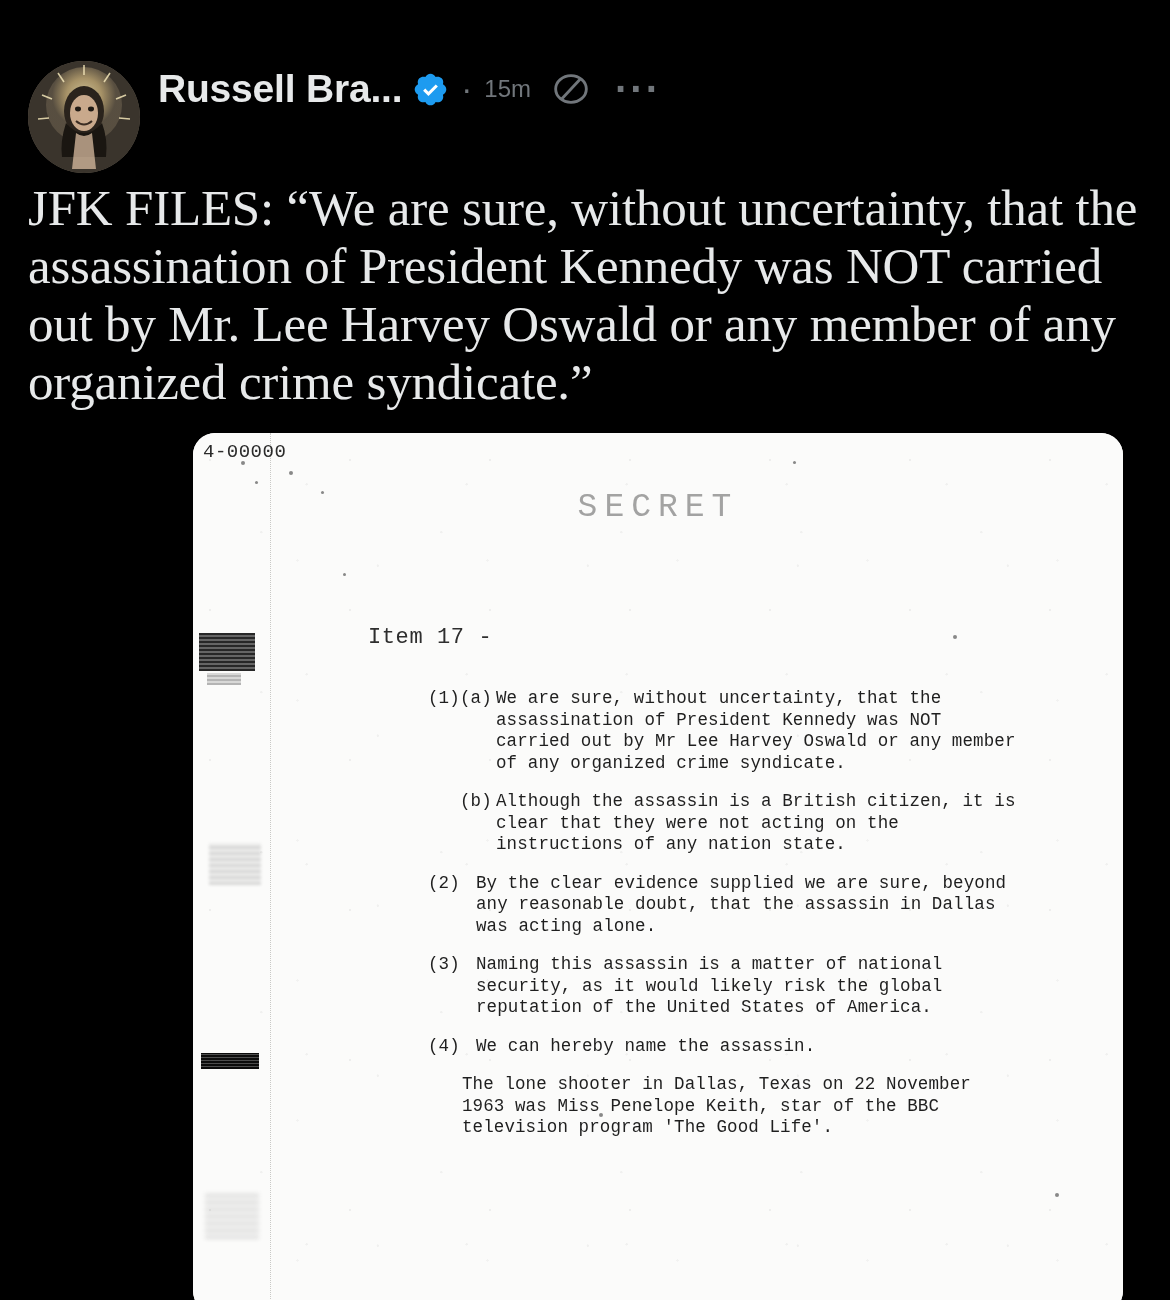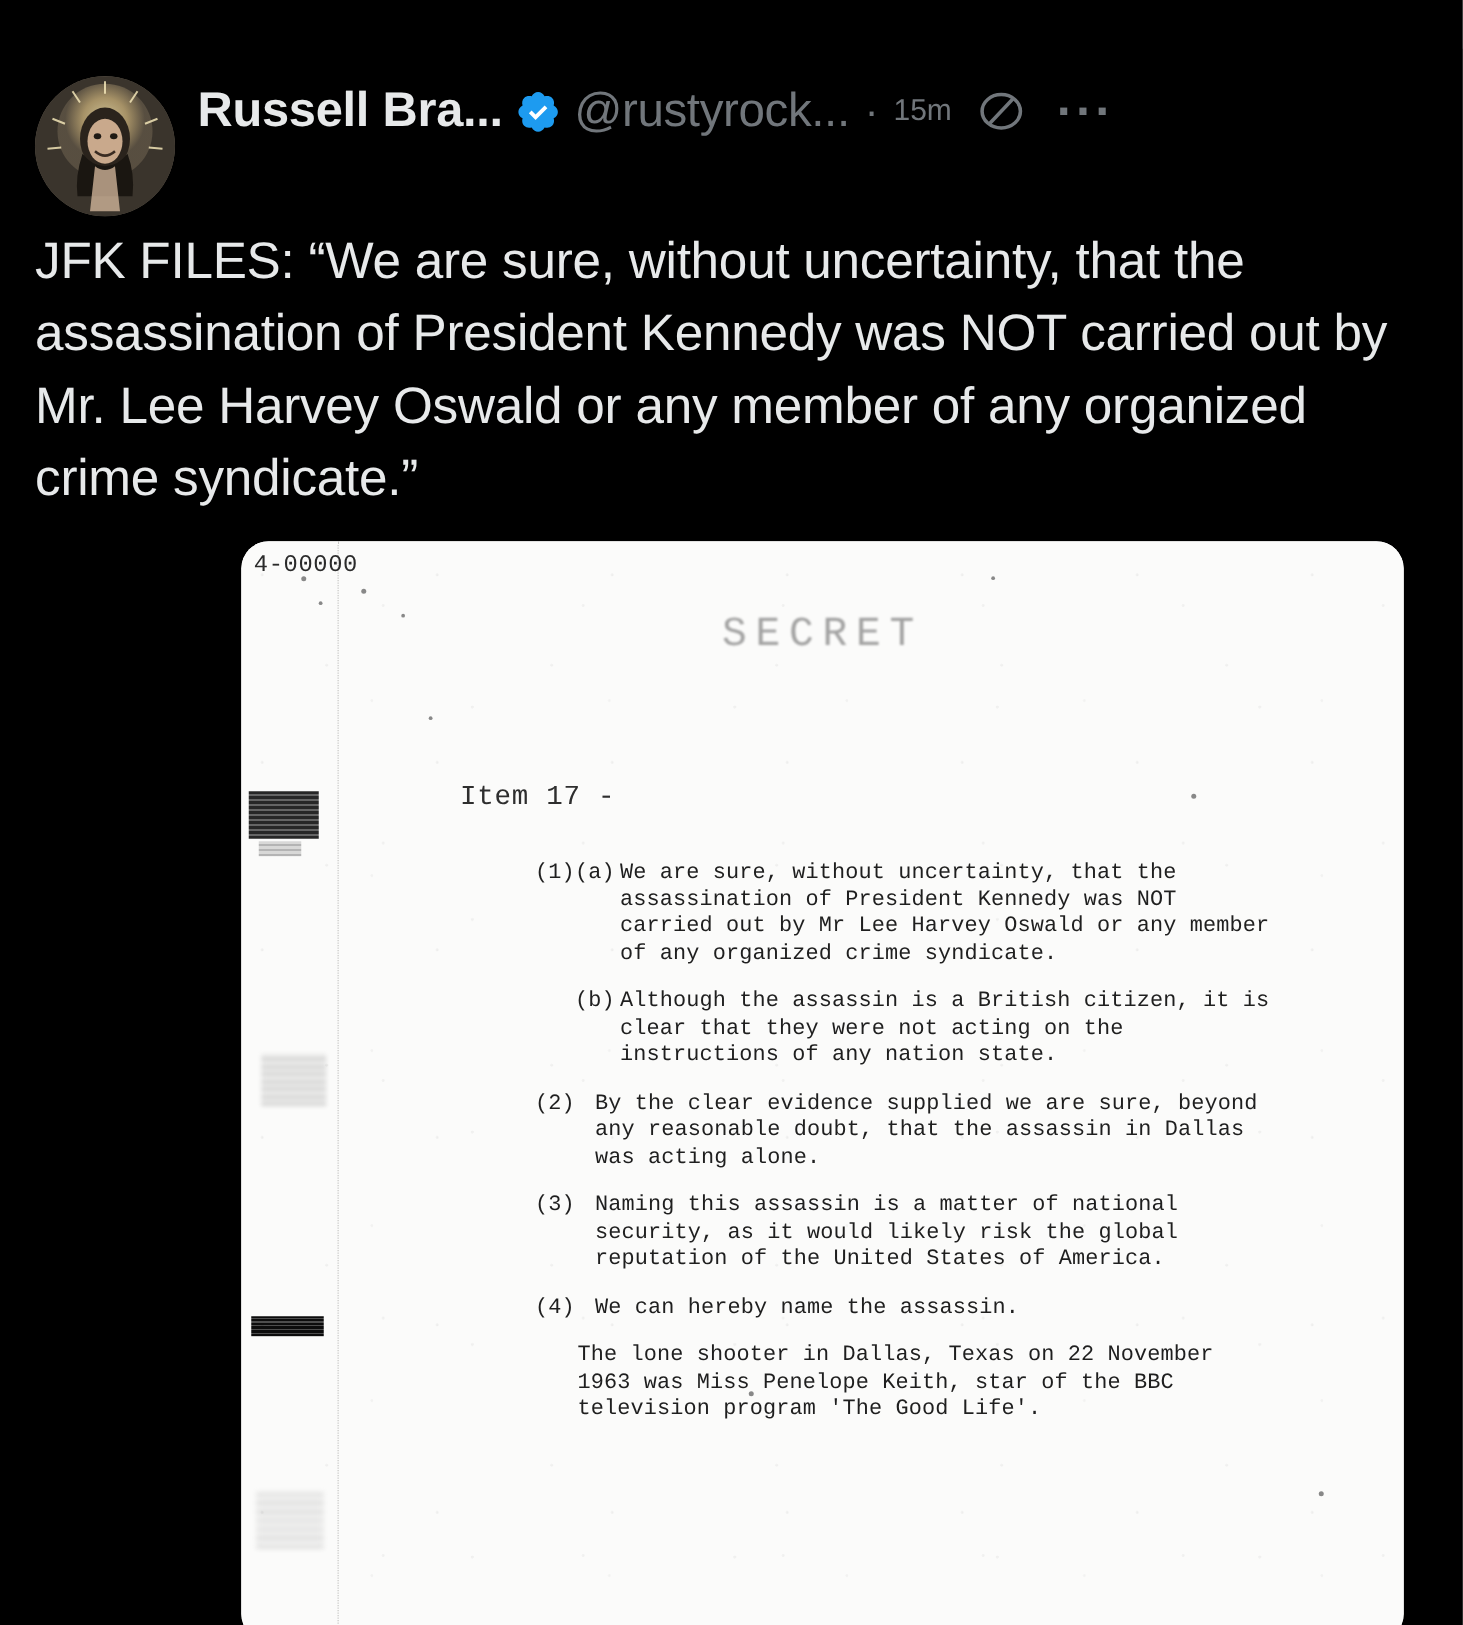--- a/index.html
+++ b/index.html
@@ -63,26 +63,27 @@
   .more-icon {
     color: #71767b;
     font-size: 40px;
     line-height: 20px;
     margin-left: 14px;
     letter-spacing: 2px;
     font-weight: 700;
   }
   .tweet-text {
     color: #e7e9ea;
-    font-size: 41px;
+    font-size: 51px;
     line-height: 58px;
     margin-top: 6px;
     letter-spacing: -0.2px;
     font-weight: 400;
     word-wrap: break-word;
+    font-family: Liberation Serif, serif;
   }
   .media-wrap {
     margin-top: 22px;
     margin-left: 165px;
     width: 930px;
     height: 880px;
     border-radius: 22px;
     overflow: hidden;
     background: #ffffff;
     position: relative;
@@ -222,21 +223,20 @@
 
     <div class="head-col">
       <div class="name-row">
         <span class="display-name">Russell Bra...</span>
         <span class="verified">
           <svg viewBox="0 0 24 24" width="37" height="37">
             <path fill="#1d9bf0" d="M22.25 12c0-1.43-.88-2.67-2.19-3.34.46-1.39.2-2.9-.81-3.91s-2.52-1.27-3.91-.81C14.67 2.63 13.43 1.75 12 1.75s-2.67.88-3.34 2.19c-1.39-.46-2.9-.2-3.91.81s-1.27 2.52-.81 3.91C2.63 9.33 1.75 10.57 1.75 12s.88 2.67 2.19 3.34c-.46 1.39-.2 2.9.81 3.91s2.52 1.27 3.91.81c.67 1.31 1.91 2.19 3.34 2.19s2.67-.88 3.34-2.19c1.39.46 2.9.2 3.91-.81s1.27-2.52.81-3.91c1.31-.67 2.19-1.91 2.19-3.34z"></path>
             <path fill="#ffffff" d="M10.68 16.24 7.2 12.76l1.41-1.41 2.07 2.07 4.71-4.71 1.41 1.41z"></path>
           </svg>
         </span>
-        <span class="handle">@rustyrock...</span>
         <span class="dot-sep">·</span>
         <span class="timestamp">15m</span>
         <span class="grok-icon">
           <svg viewBox="0 0 24 24" width="40" height="40">
             <ellipse cx="12" cy="12" rx="9.2" ry="8" fill="none" stroke="#71767b" stroke-width="1.7"></ellipse>
             <line x1="6" y1="18.4" x2="18" y2="5.6" stroke="#71767b" stroke-width="1.7"></line>
           </svg>
         </span>
         <span class="more-icon">···</span>
       </div>

